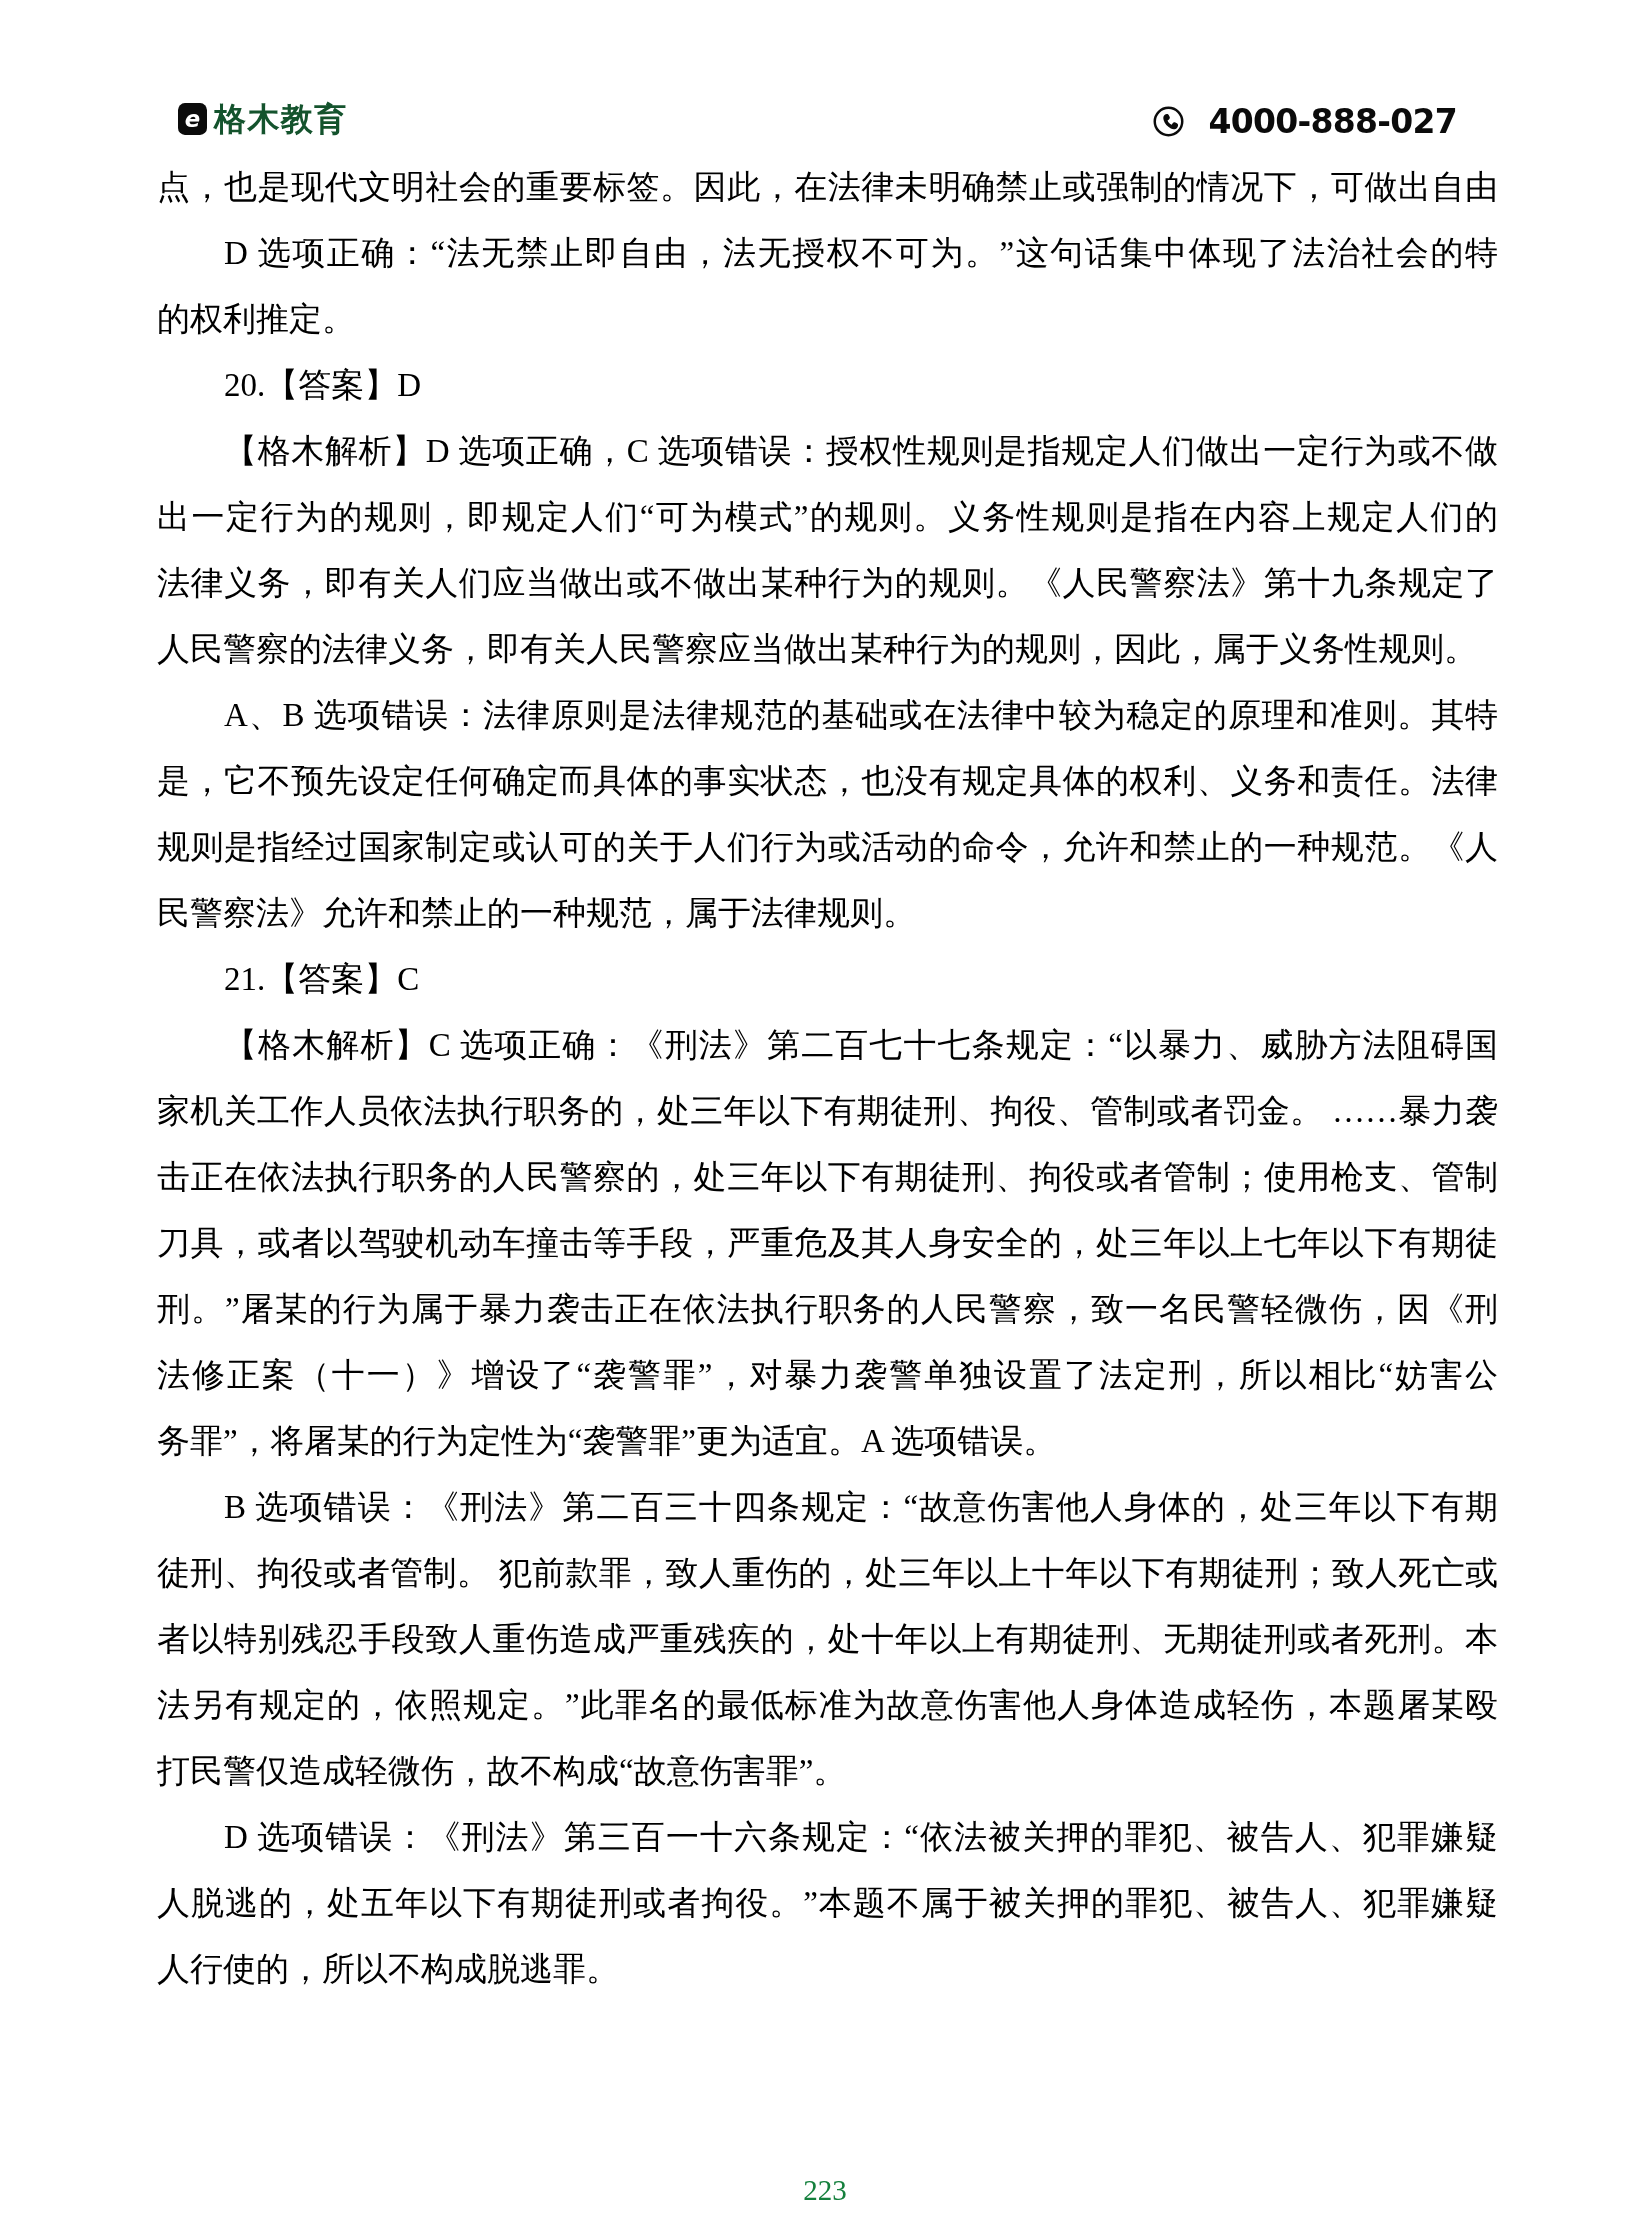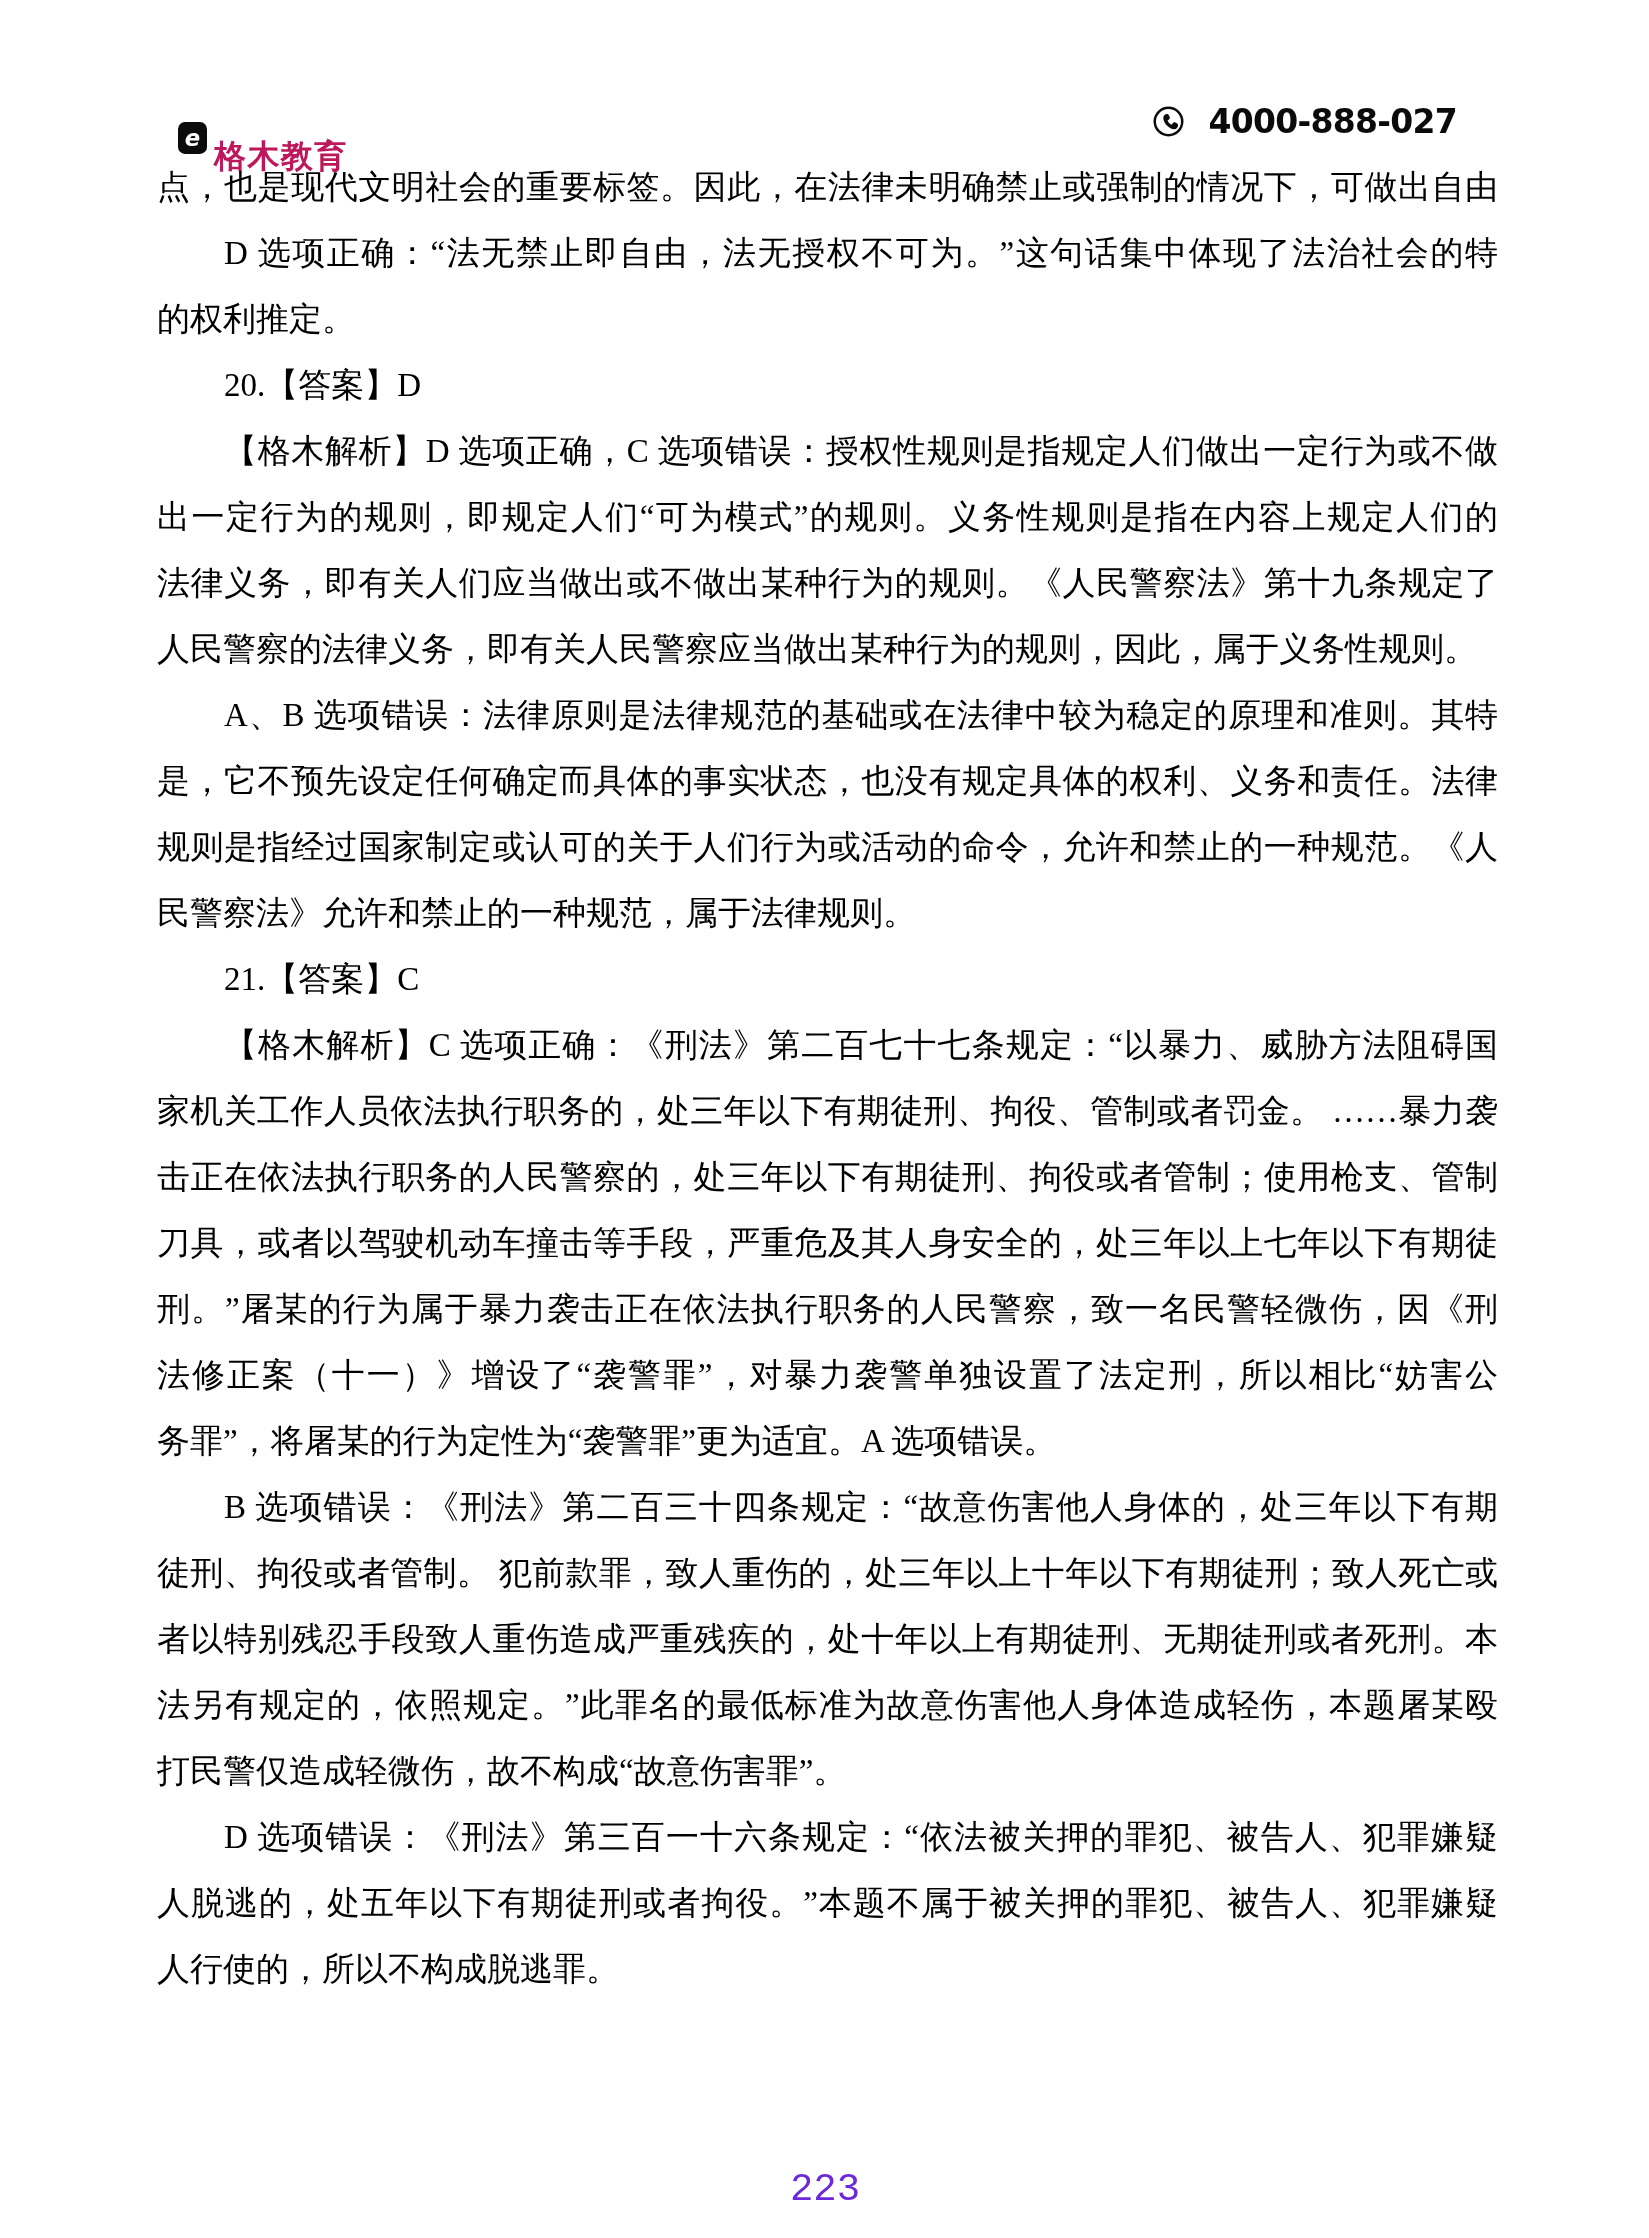--- a/index.html
+++ b/index.html
@@ -13,23 +13,22 @@
   }
 
   
   .brand {
     position: absolute; left: 178px; top: 103px;
     display: flex; align-items: center; gap: 7px;
   }
   .brand .logo-box { width: 29px; height: 32px; display: block; }
   .brand-name {
     font-family: "Liberation Sans", "DejaVu Sans", sans-serif;
-    font-weight: bold; font-size: 32px; letter-spacing: 1.4px; color: #be185d;
+    font-weight: bold; font-size: 32px; letter-spacing: 1.4px; color: #14532d;
     line-height: 32px;
-    margin-top: 37px;
   }
   .phone {
     position: absolute; top: 105px; right: 193px;
     display: flex; align-items: center; gap: 23px;
   }
   .phone .phone-ic { width: 33px; height: 33px; display: block; }
   .phone-number {
     font-family: "DejaVu Sans", "Liberation Sans", sans-serif;
     font-weight: bold; font-size: 33px; letter-spacing: -0.7px; color: #0b0b0b;
     line-height: 33px;
@@ -52,22 +51,22 @@
   }
   .line.full { text-align-last: justify; }
   .line.first { text-indent: 67px; }
 
   
   .page-footer {
     position: absolute; left: 0; top: 2174px; width: 100%;
     text-align: center;
   }
   .page-number {
-    font-family: Liberation Mono, monospace;
-    font-size: 39px; color: #6d28d9; line-height: 33px;
+    font-family: Liberation Serif, serif;
+    font-size: 29px; color: #15803d; line-height: 33px;
   }
 </style>
 </head>
 <body>
 
 <div class="brand">
   <svg class="logo-box" viewBox="0 0 42 46" xmlns="http://www.w3.org/2000/svg" aria-hidden="true">
     <rect x="0" y="0" width="42" height="46" rx="10" fill="#0b0b0b"></rect>
     <text x="21" y="34" text-anchor="middle" font-size="33" font-family="DejaVu Sans, sans-serif" font-weight="bold" font-style="italic" fill="#ffffff">e</text>
   </svg>

